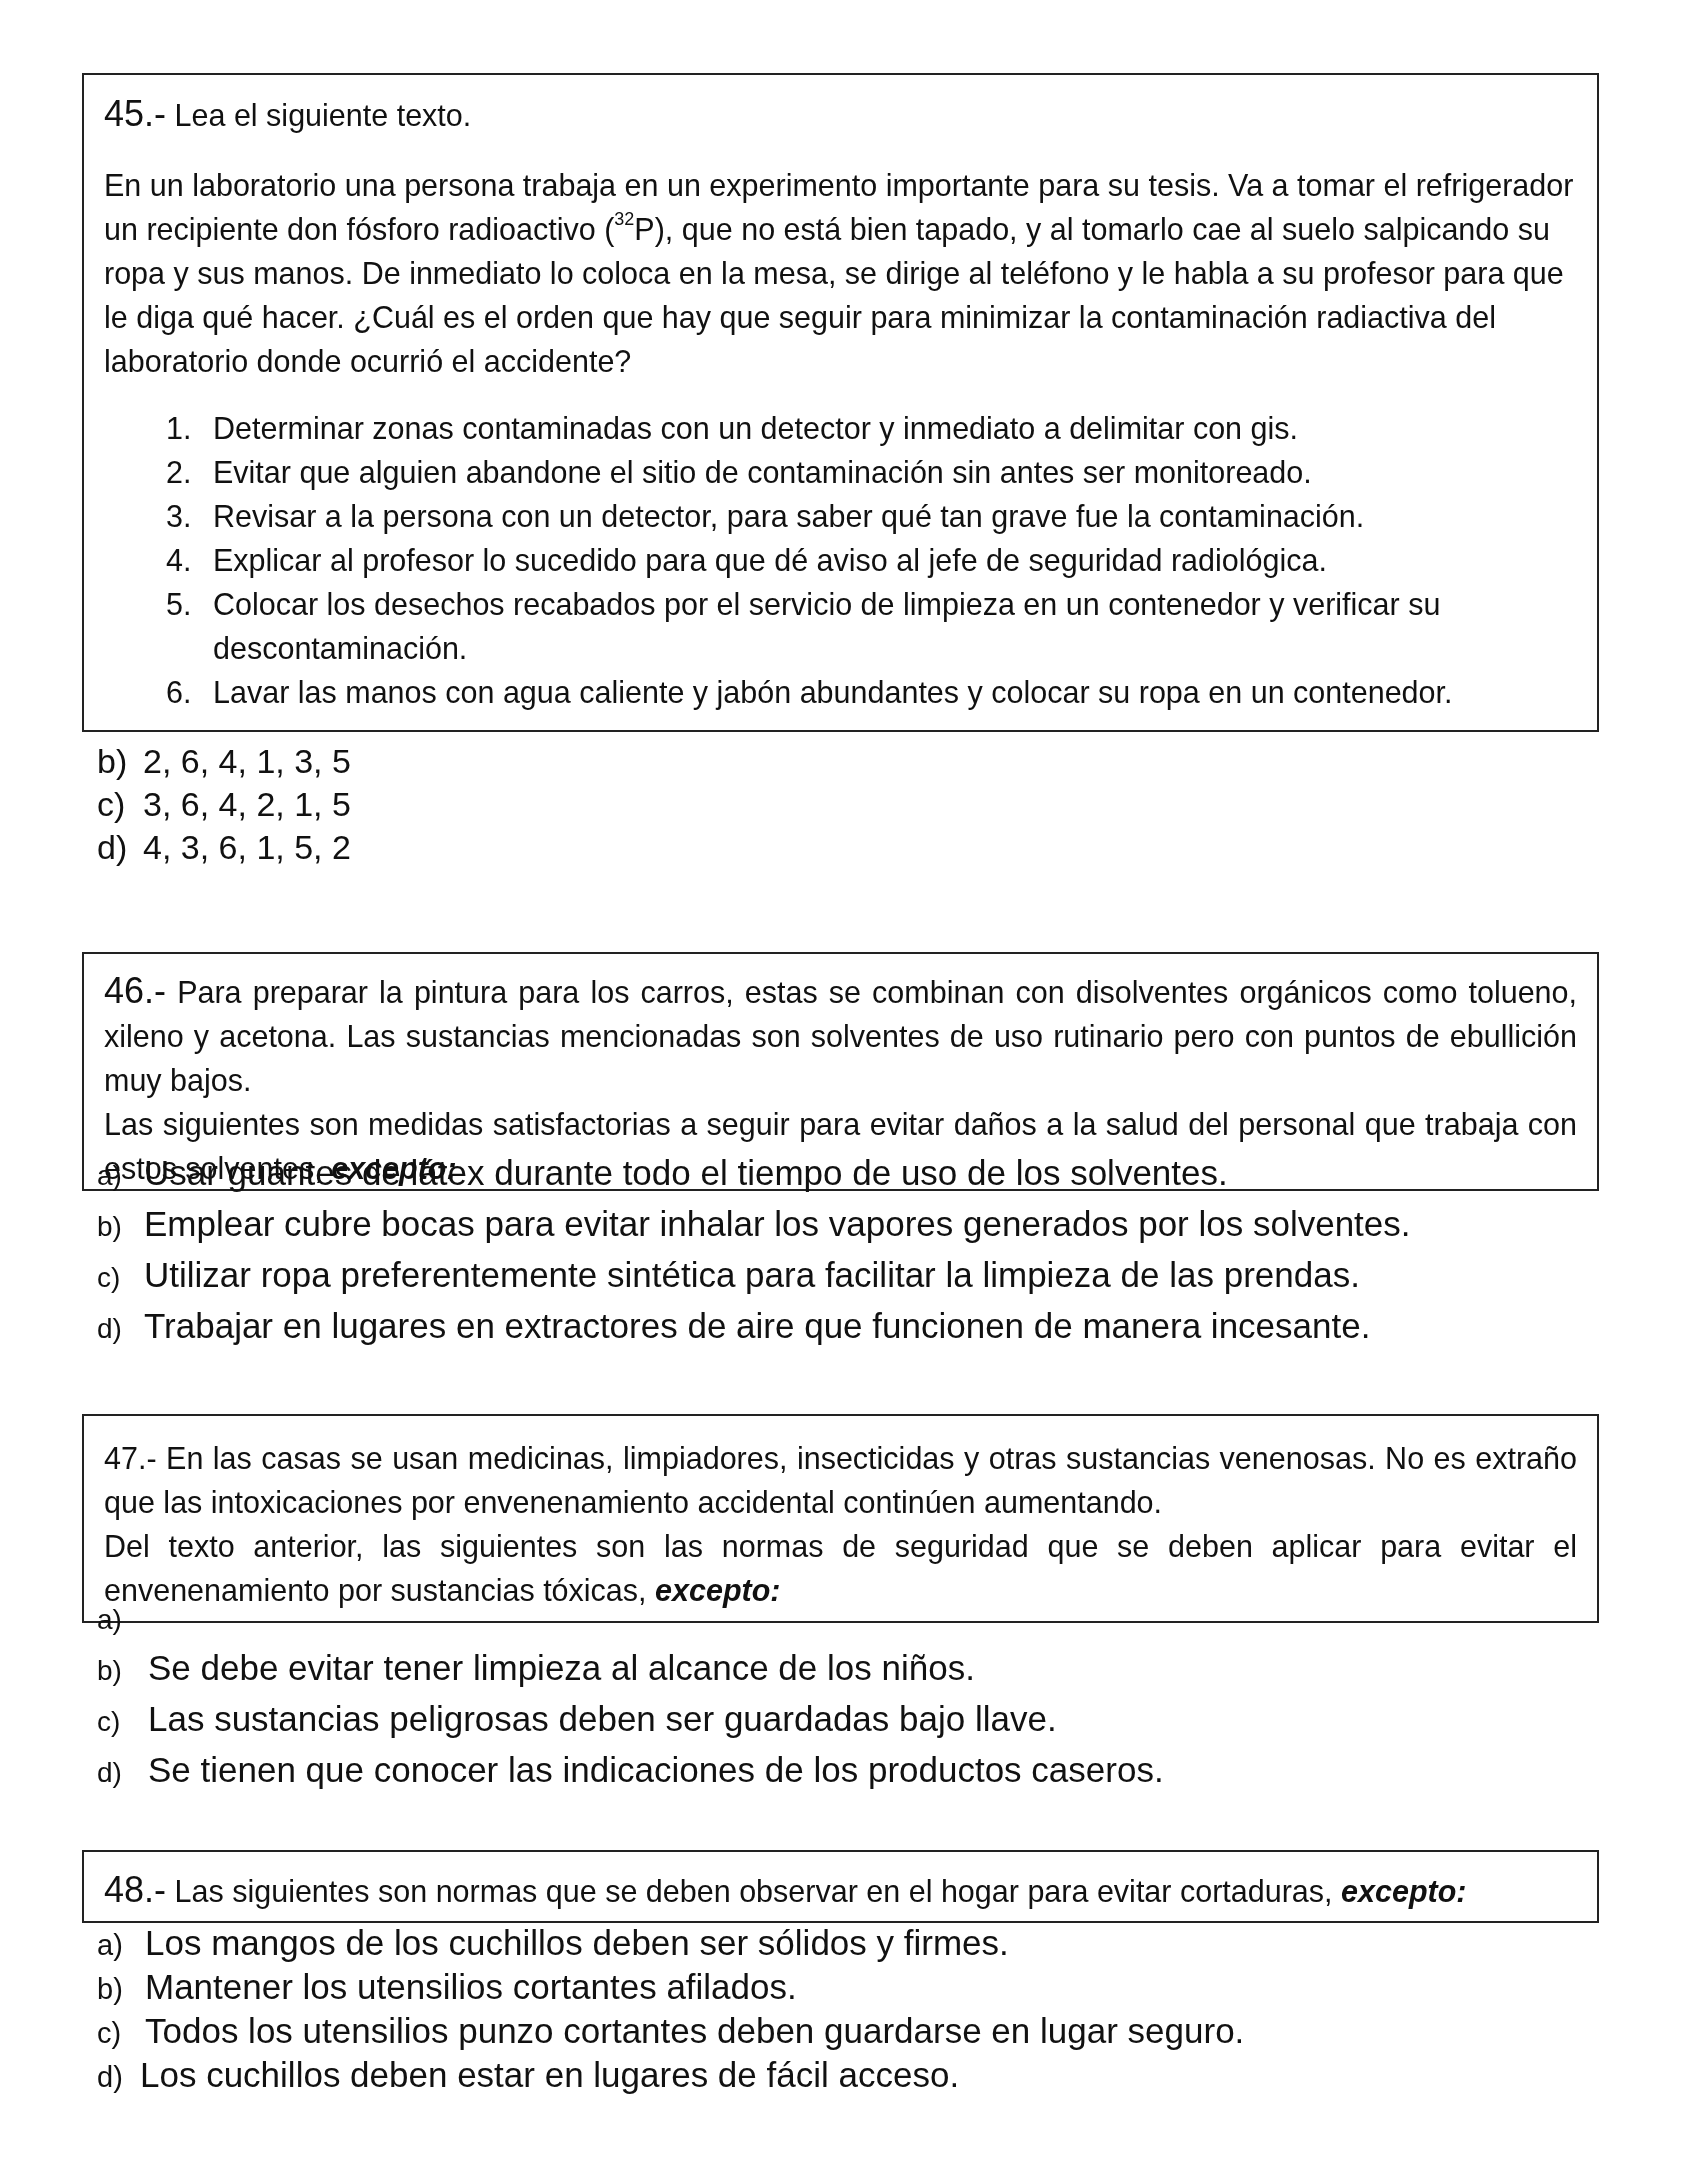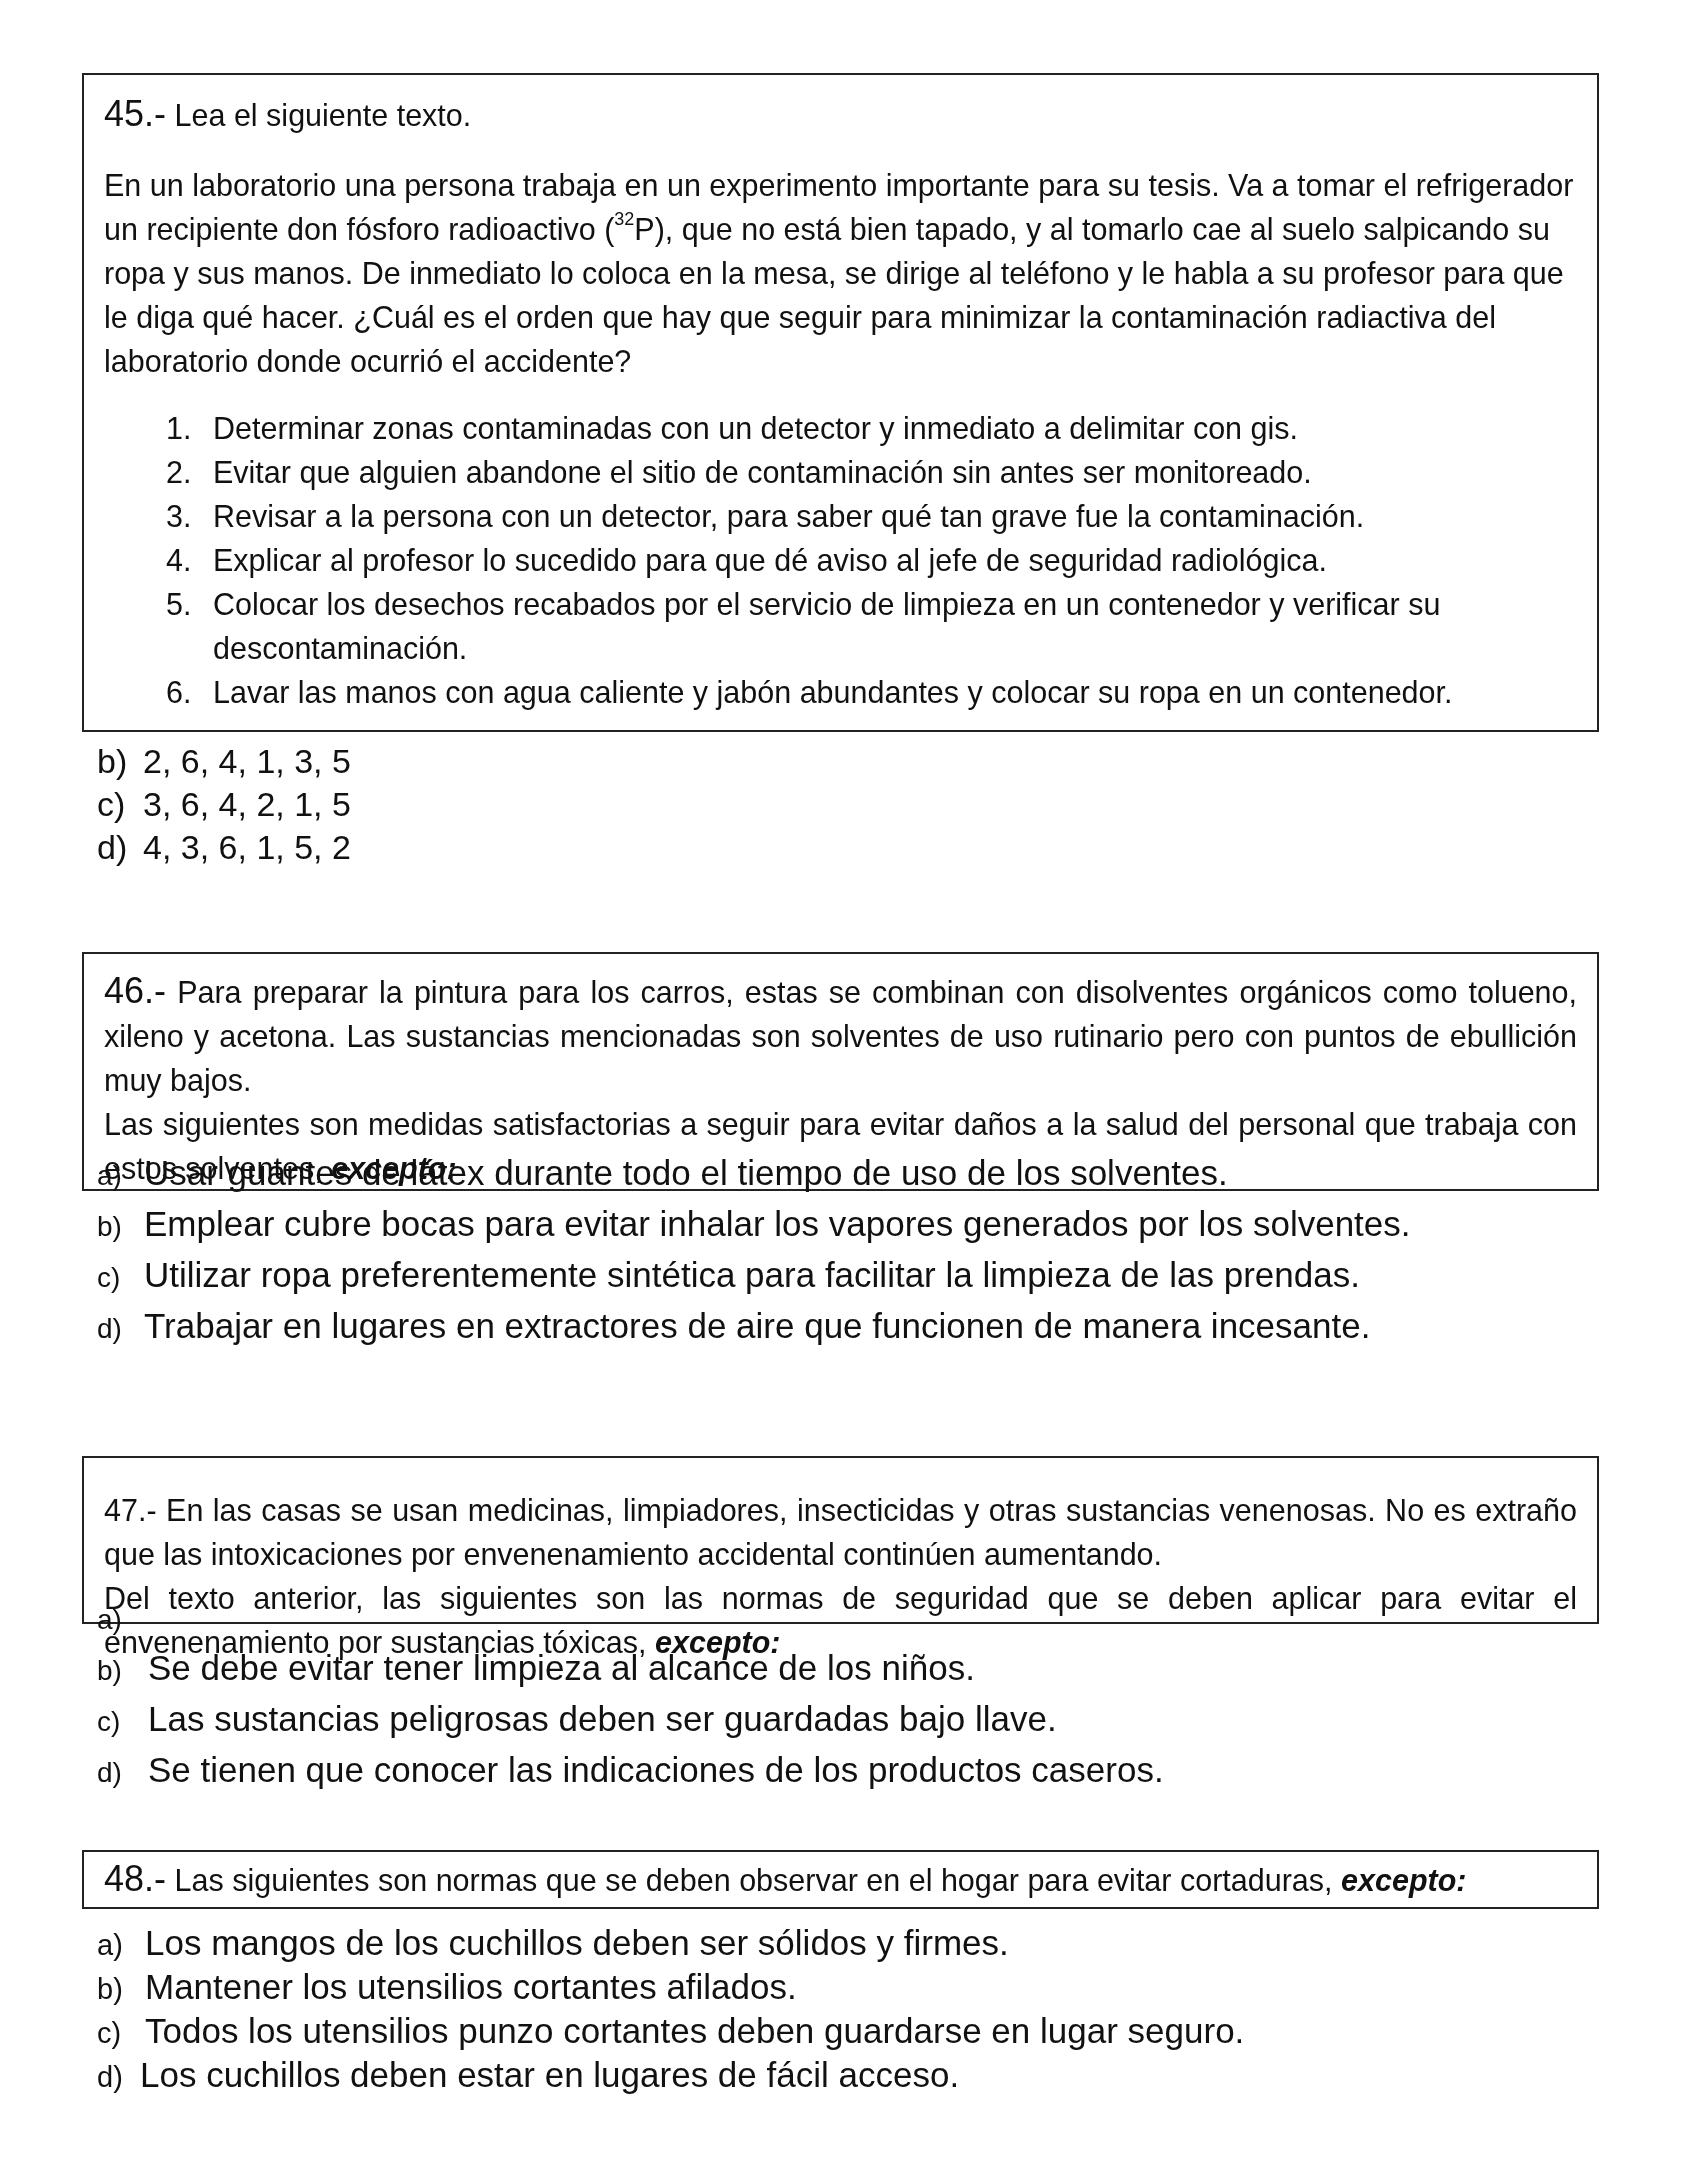--- a/index.html
+++ b/index.html
@@ -89,21 +89,21 @@
   <div class="opt">
     <span class="letter">c)</span>
     <span>Utilizar ropa preferentemente sintética para facilitar la limpieza de las prendas.</span>
   </div>
   <div class="opt">
     <span class="letter">d)</span>
     <span>Trabajar en lugares en extractores de aire que funcionen de manera incesante.</span>
   </div>
 </div>
 
-<div class="box justify" style="top:1456px; height:168px; padding-top:30px;">
+<div class="box justify" style="top:1414px; height:209px; padding-top:20px;">
   <p>
     <span>47.-</span>
     <span>En las casas se usan medicinas, limpiadores, insecticidas y otras sustancias venenosas. No es extraño que las intoxicaciones por envenenamiento accidental continúen aumentando.</span>
   </p>
   <p>
     <span>Del texto anterior, las siguientes son las normas de seguridad que se deben aplicar para evitar el envenenamiento por sustancias tóxicas,</span>
     <span class="bi">excepto:</span>
   </p>
 </div>
 
@@ -118,21 +118,21 @@
   <div class="opt">
     <span class="letter">c)</span>
     <span>Las sustancias peligrosas deben ser guardadas bajo llave.</span>
   </div>
   <div class="opt">
     <span class="letter">d)</span>
     <span>Se tienen que conocer las indicaciones de los productos caseros.</span>
   </div>
 </div>
 
-<div class="box" style="top:1850px; height:59px; padding-top:5px;">
+<div class="box" style="top:1850px; height:73px; padding-top:16px;">
   <p>
     <span class="small-num">48.-</span>
     <span>Las siguientes son normas que se deben observar en el hogar para evitar cortaduras,</span>
     <span class="bi">excepto:</span>
   </p>
 </div>
 
 <div class="opts q48opts">
   <div class="opt">
     <span class="letter">a)</span>

